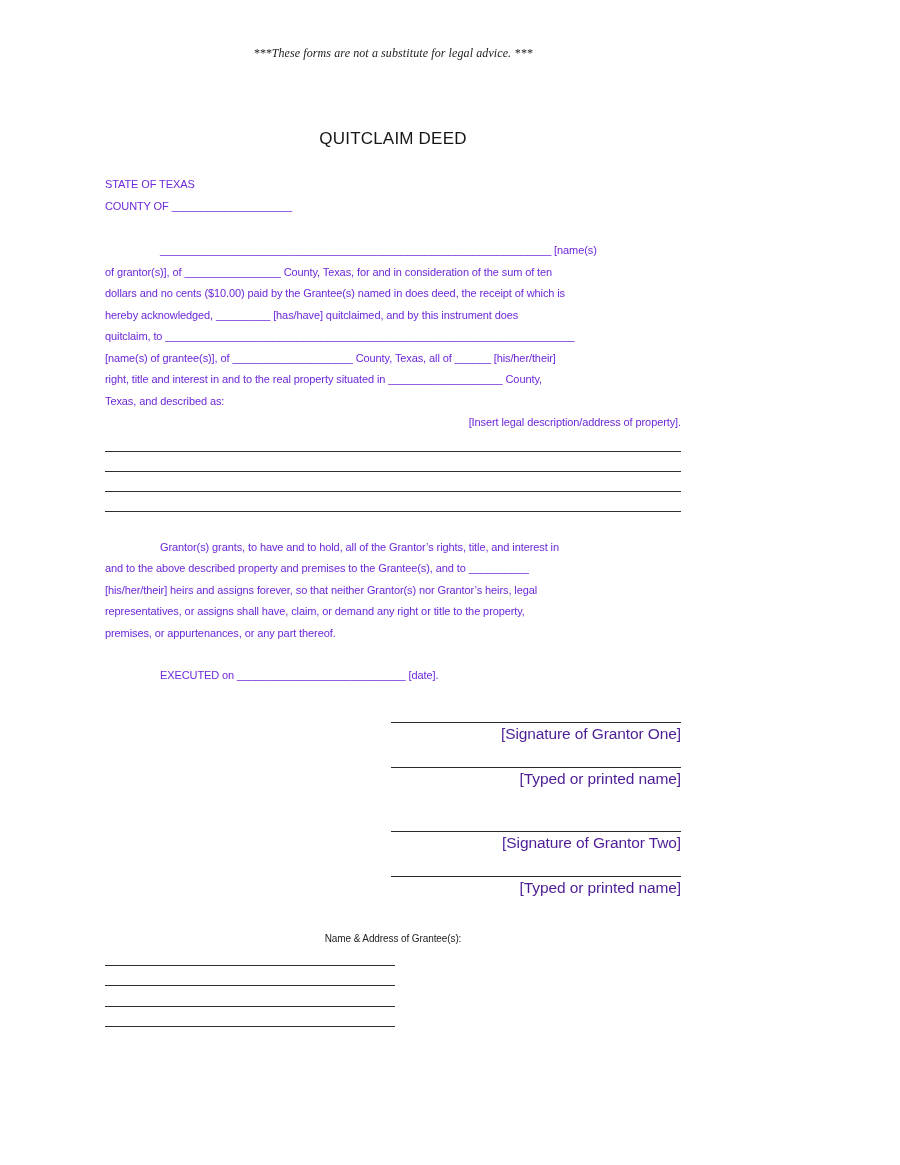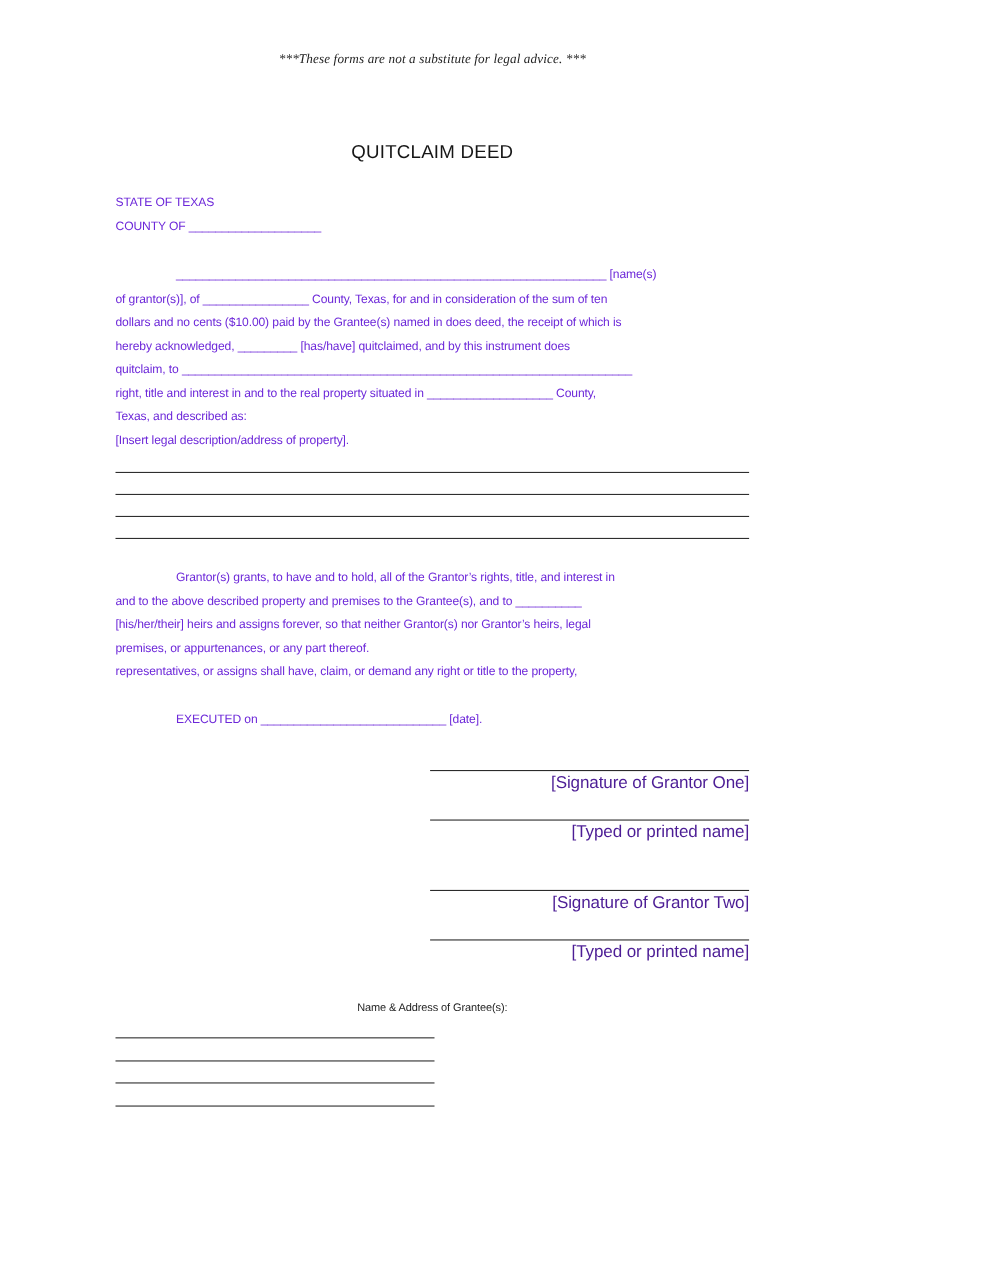--- a/index.html
+++ b/index.html
@@ -35,21 +35,21 @@
   .line{
     font-size:11px;
     line-height:21.5px;
     letter-spacing:-0.1px;
     white-space:nowrap;
     color:#6d28d9;
   }
   .indent{padding-left:55px;}
   .para{margin:0;}
   .p1{margin-top:23px;}
-  .center{text-align:left;white-space:normal;}
+  .center{text-align:right;white-space:normal;}
   .desc-rules{margin-top:0;}
   .rule{
     height:19px;
     border-bottom:1.8px solid #2e2e2e;
   }
   .rule.first{height:17px;}
   .p2{margin-top:25px;}
   .executed{margin-top:21px;}
   .sig-block{
     width:290px;
@@ -93,38 +93,39 @@
     <div class="line">STATE OF TEXAS</div>
     <div class="line">COUNTY OF ____________________</div>
   </div>
 
   <div class="para p1">
     <div class="line indent">_________________________________________________________________ [name(s)</div>
     <div class="line">of grantor(s)], of ________________ County, Texas, for and in consideration of the sum of ten</div>
     <div class="line">dollars and no cents ($10.00) paid by the Grantee(s) named in does deed, the receipt of which is</div>
     <div class="line">hereby acknowledged, _________ [has/have] quitclaimed, and by this instrument does</div>
     <div class="line">quitclaim, to ____________________________________________________________________</div>
+    <div class="line">[name(s) of grantee(s)], of ____________________ County, Texas, all of ______ [his/her/their]</div>
     <div class="line">right, title and interest in and to the real property situated in ___________________ County,</div>
     <div class="line">Texas, and described as:</div>
     <div class="line center">[Insert legal description/address of property].</div>
   </div>
 
   <div class="desc-rules">
     <div class="rule first"></div>
     <div class="rule"></div>
     <div class="rule"></div>
     <div class="rule"></div>
   </div>
 
   <div class="para p2">
     <div class="line indent">Grantor(s) grants, to have and to hold, all of the Grantor’s rights, title, and interest in</div>
     <div class="line">and to the above described property and premises to the Grantee(s), and to __________</div>
     <div class="line">[his/her/their] heirs and assigns forever, so that neither Grantor(s) nor Grantor’s heirs, legal</div>
+    <div class="line">representatives, or assigns shall have, claim, or demand any right or title to the property,</div>
     <div class="line">premises, or appurtenances, or any part thereof.</div>
-    <div class="line">representatives, or assigns shall have, claim, or demand any right or title to the property,</div>
   </div>
 
   <div class="line indent executed">EXECUTED on ____________________________ [date].</div>
 
   <div class="sig-block">
     <div class="sig-rule gap-top"></div>
     <div class="sig-label">[Signature of Grantor One]</div>
     <div class="sig-rule"></div>
     <div class="sig-label">[Typed or printed name]</div>
     <div class="sig-rule gap-big"></div>

